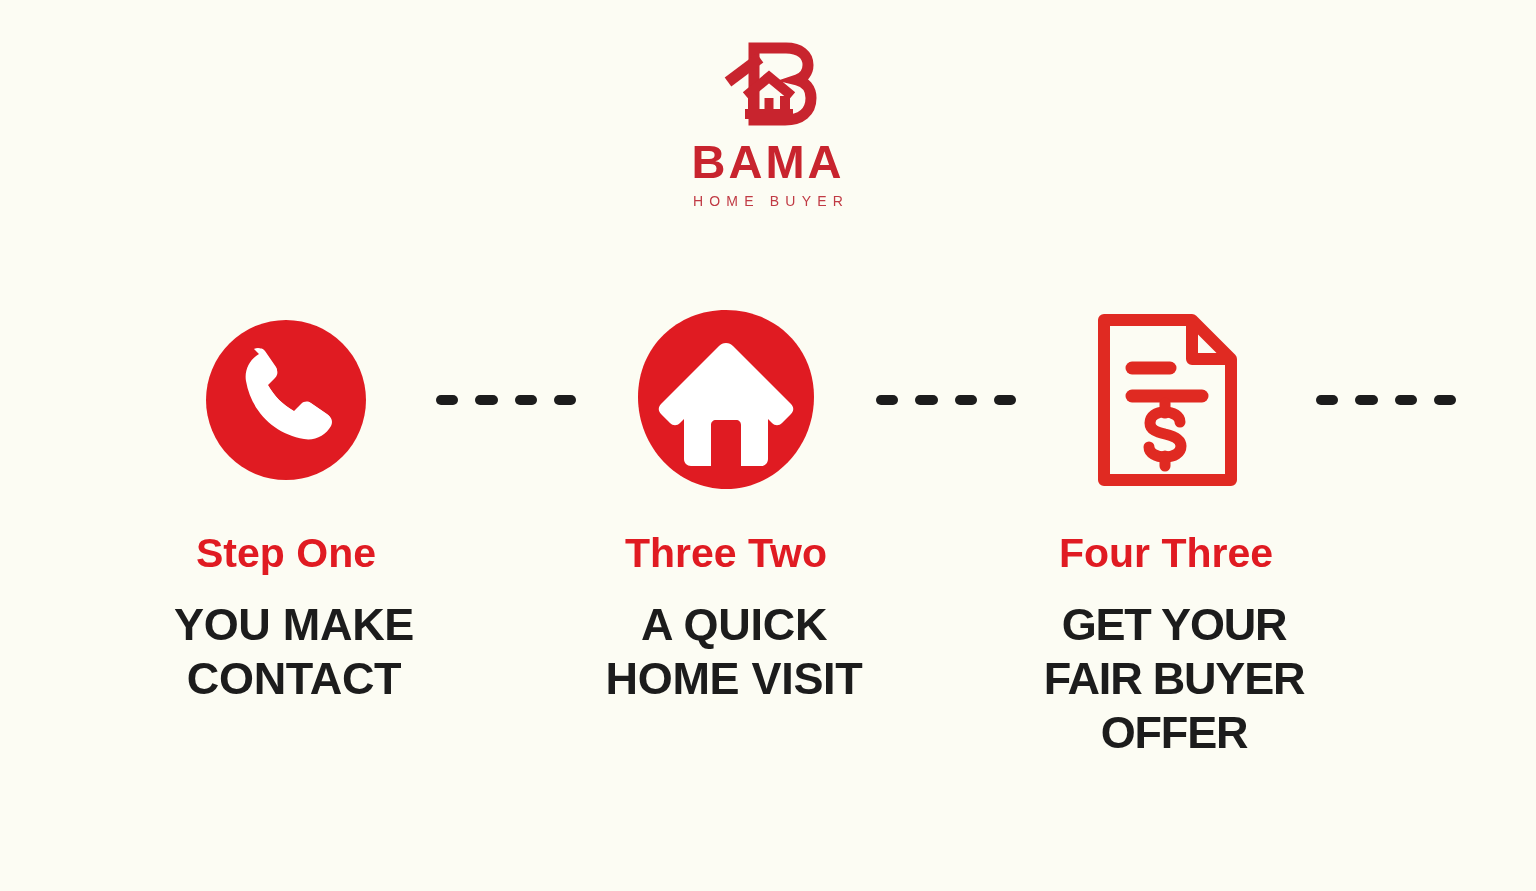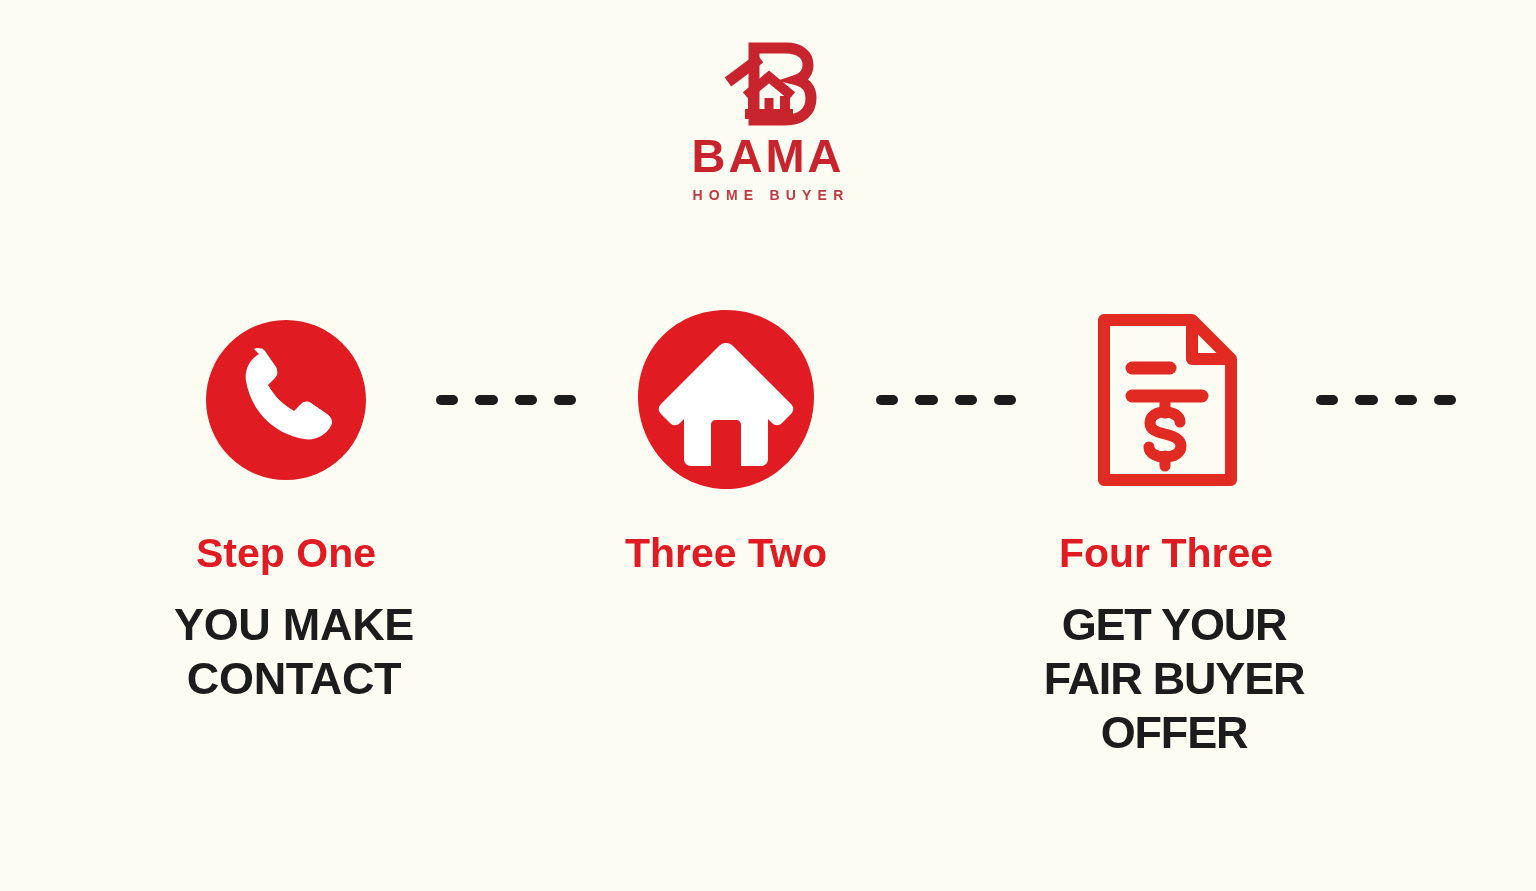--- a/index.html
+++ b/index.html
@@ -30,24 +30,25 @@
     height: 92px;
     display: block;
   }
   #logo-wordmark {
     font-family: "Liberation Sans", sans-serif;
     font-weight: bold;
     font-size: 47px;
     letter-spacing: 3px;
     color: #c8242e;
     line-height: 1;
+    margin-top: 6px;
   }
   #logo-tagline {
     font-family: "Liberation Sans", sans-serif;
-    font-weight: bold;
+    font-weight: normal;
     font-size: 14px;
     letter-spacing: 6.2px;
     color: #c03a44;
     line-height: 1;
     margin-top: 9px;
     padding-left: 6px;
   }
 
   
   #steps-row {
@@ -167,20 +168,22 @@
       <svg width="182" height="186" viewBox="0 0 182 186">
         <path d="M91 3 C140 3 179 40 179 90 C179 140 140 182 91 182 C42 182 3 140 3 90 C3 40 42 3 91 3 Z" fill="#e01b22"></path>
         <path d="M91 36 C94 36 96 37 98 39 L156 97 C159 100 159 104 156 107 L147 116
                  C144 119 140 119 137 116 L133 112 L133 152 C133 156 130 159 126 159
                  L106 159 L106 118 C106 115 104 113 101 113 L81 113 C78 113 76 115 76 118
                  L76 159 L56 159 C52 159 49 156 49 152 L49 112 L45 116 C42 119 38 119 35 116
                  L26 107 C23 104 23 100 26 97 L84 39 C86 37 88 36 91 36 Z" fill="#ffffff"></path>
       </svg>
     </div>
     <div class="step-eyebrow">Three Two</div>
+    <div class="step-title">A QUICK
+HOME VISIT</div>
   </div>
 
   <div class="connector">
     <span class="dash"></span>
     <span class="dash"></span>
     <span class="dash"></span>
     <span class="dash"></span>
   </div>
 
   <div class="step-col wide">

